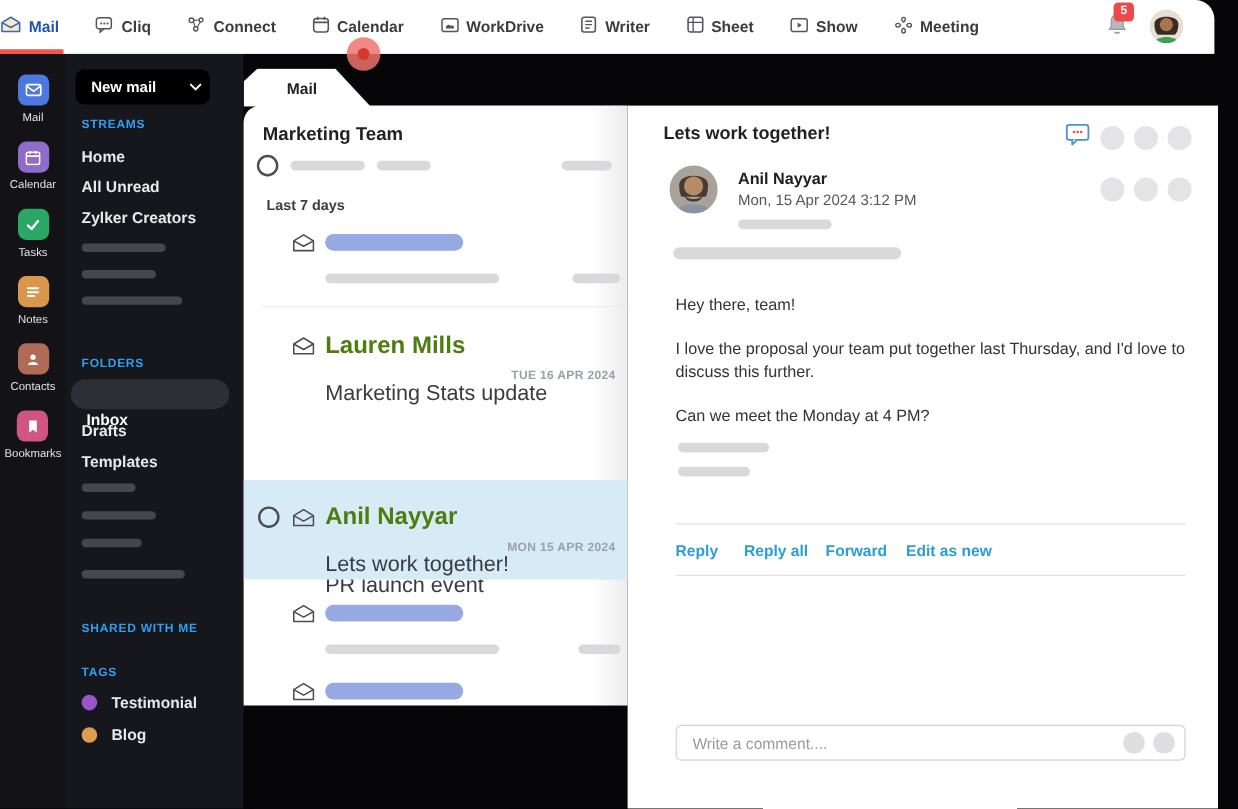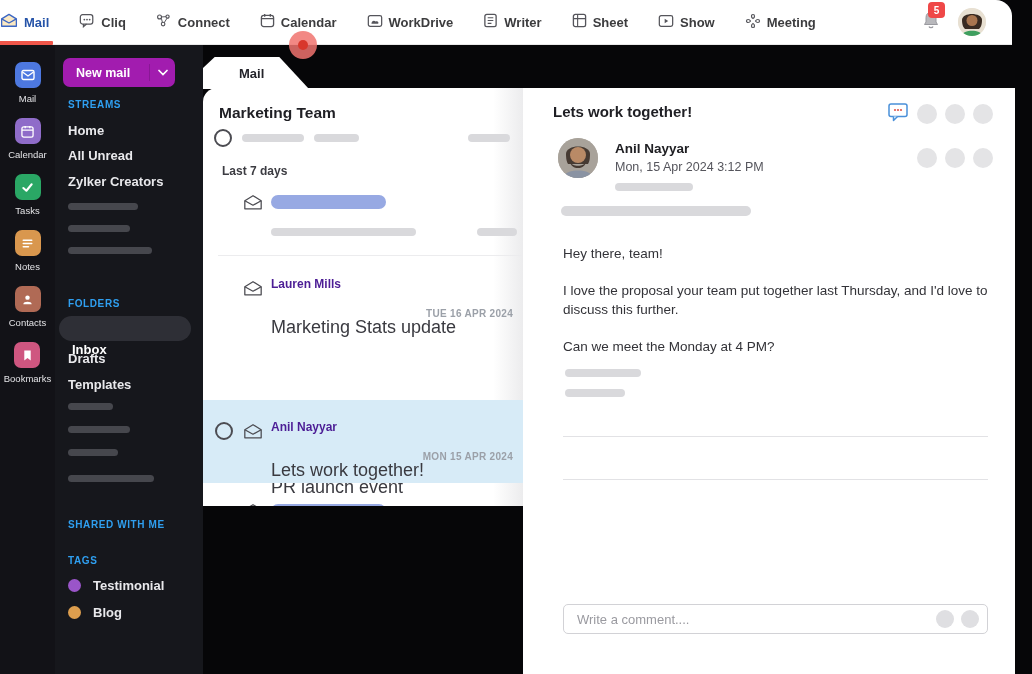--- a/index.html
+++ b/index.html
@@ -31,52 +31,52 @@
 
   
   .app-rail { position:absolute; left:0; top:45px; width:55px; height:629px; background:#121217;
               display:flex; flex-direction:column; align-items:center; padding-top:17px; gap:14px; }
   .rail-item { display:flex; flex-direction:column; align-items:center; gap:5px; cursor:pointer; }
   .tile { width:26px; height:26px; border-radius:7px; display:flex; align-items:center; justify-content:center; }
   .rail-label { font-size:9.5px; color:#e3e3e6; }
 
   
   .folder-sb { position:absolute; left:55px; top:45px; width:148px; height:629px; background:#16171c; }
-  .newmail { position:absolute; left:8px; top:13px; width:112px; height:29px; background:#a21caf; border-radius:7px;
+  .newmail { position:absolute; left:8px; top:13px; width:112px; height:29px; background:#000000; border-radius:7px;
              display:flex; align-items:center; cursor:pointer; }
   .newmail-label { color:#fff; font-size:12.5px; font-weight:700; padding-left:13px; flex:1; }
   .newmail-caret { width:26px; display:flex; align-items:center; justify-content:center; border-left:1px solid rgba(0,0,0,.15); height:17px; }
   .sb-header { position:absolute; left:13px; font-size:10px; font-weight:700; letter-spacing:.6px; color:#2f9ff0; }
   .sb-item { position:absolute; left:13px; font-size:13px; font-weight:600; color:#e9e9ec; cursor:pointer; }
   .sb-pill { position:absolute; left:4px; width:132px; height:25px; background:#2e2f36; border-radius:13px; cursor:pointer;
              display:flex; align-items:center; }
   .sb-pill span { font-size:13px; font-weight:700; color:#fff; padding-left:13px;margin-top:42px; }
   .sk-dark { position:absolute; height:7px; border-radius:4px; background:#46474d; }
   .tag-row { position:absolute; left:13px; display:flex; align-items:center; gap:12px; cursor:pointer; }
   .tag-dot { width:13px; height:13px; border-radius:50%; }
   .tag-label { font-size:13px; font-weight:600; color:#e9e9ec; }
 
   
   .list-tab { position:absolute; left:203px; top:57px; width:106px; height:32px; background:#fff; z-index:4;
               clip-path:polygon(0% 100%, 0% 34%, 11% 0%, 72% 0%, 100% 100%);
               display:flex; align-items:center; }
   .list-tab span { font-size:13px; font-weight:700; color:#23232a; padding-left:36px; }
-  .list-panel { position:absolute; left:203px; top:88px; width:320px; height:418px; background:#fff;
+  .list-panel { position:absolute; left:203px; top:88px; width:320px; height:500px; background:#fff;
                 border-radius:14px 0 0 0; z-index:3; overflow:hidden; }
   .list-panel .edge-shadow { position:absolute; right:0; top:0; bottom:0; width:30px;
                 background:linear-gradient(to right, rgba(120,120,130,0), rgba(120,120,130,.14)); z-index:0; }
   .list-title { position:absolute; left:16px; top:16px; font-size:15.5px; font-weight:700; color:#1f1f24; }
   .sel-circle { width:18px; height:18px; border:2px solid #4c4c52; border-radius:50%; background:transparent; }
   .list-toprow { position:absolute; left:11px; top:41px; display:flex; align-items:center; gap:10px; width:300px; }
   .sk { border-radius:5px; background:#d9d9dc; }
   .sk-blue { border-radius:7px; background:#97a9e3; }
   .group-label { position:absolute; left:19px; font-size:12px; font-weight:700; color:#3c3c42; }
   .mailrow { position:absolute; left:0; width:320px; cursor:pointer; }
   .mailrow .env { position:absolute; left:40px; top:0; }
-  .mailrow .sender { position:absolute; left:68px; top:-3px; font-size:12px; font-weight:700; color:#4c1d95; }
+  .mailrow .sender { position:absolute; left:68px; top:-3px; font-size:20px; font-weight:700; color:#4d7c0f; }
   .mailrow .subject { position:absolute; left:68px; top:26px; font-size:18px; font-weight:400; color:#3a3a40;margin-top:11px; }
   .mailrow .mdate { position:absolute; right:10px; top:28px; font-size:10px; font-weight:700; color:#9ba0a8; letter-spacing:.3px; }
   .row-divider { position:absolute; left:15px; right:0; height:1px; background:#ececee; }
   .sel-row { position:absolute; left:0; top:312px; width:320px; height:83px; background:#d7ebf7; z-index:1; cursor:pointer; }
   .sel-row .sel-circle { position:absolute; left:12px; top:22px; }
 
   
   .read-pane { position:absolute; left:523px; top:88px; width:492px; height:586px; background:#fff; z-index:2; }
   .read-title { position:absolute; left:30px; top:15px; font-size:15px; font-weight:700; color:#1f1f24; }
   .icon-circle { width:20px; height:20px; border-radius:50%; background:#e4e4e6; }
@@ -446,20 +446,26 @@
     <div class="read-body">
       <p>Hey there, team!</p>
       <p>I love the proposal your team put together last Thursday, and I'd love to discuss this further.</p>
       <p>Can we meet the Monday at 4 PM?</p>
     </div>
 
     <span class="sk" style="position:absolute; left:42px; top:281px; width:76px; height:8px"></span>
     <span class="sk" style="position:absolute; left:42px; top:301px; width:60px; height:8px"></span>
 
     <div class="divider-h" style="top:348px"></div>
+    <div class="actions">
+      <span class="action-link" style="width:57px">Reply</span>
+      <span class="action-link" style="width:68px">Reply all</span>
+      <span class="action-link" style="width:67px">Forward</span>
+      <span class="action-link">Edit as new</span>
+    </div>
     <div class="divider-h" style="top:391px"></div>
 
     <div class="comment-box">
       <input class="comment-input" type="text" placeholder="Write a comment...." style="">
       <span class="comment-circles">
         <span class="icon-circle"></span>
         <span class="icon-circle"></span>
       </span>
     </div>
   </div>

